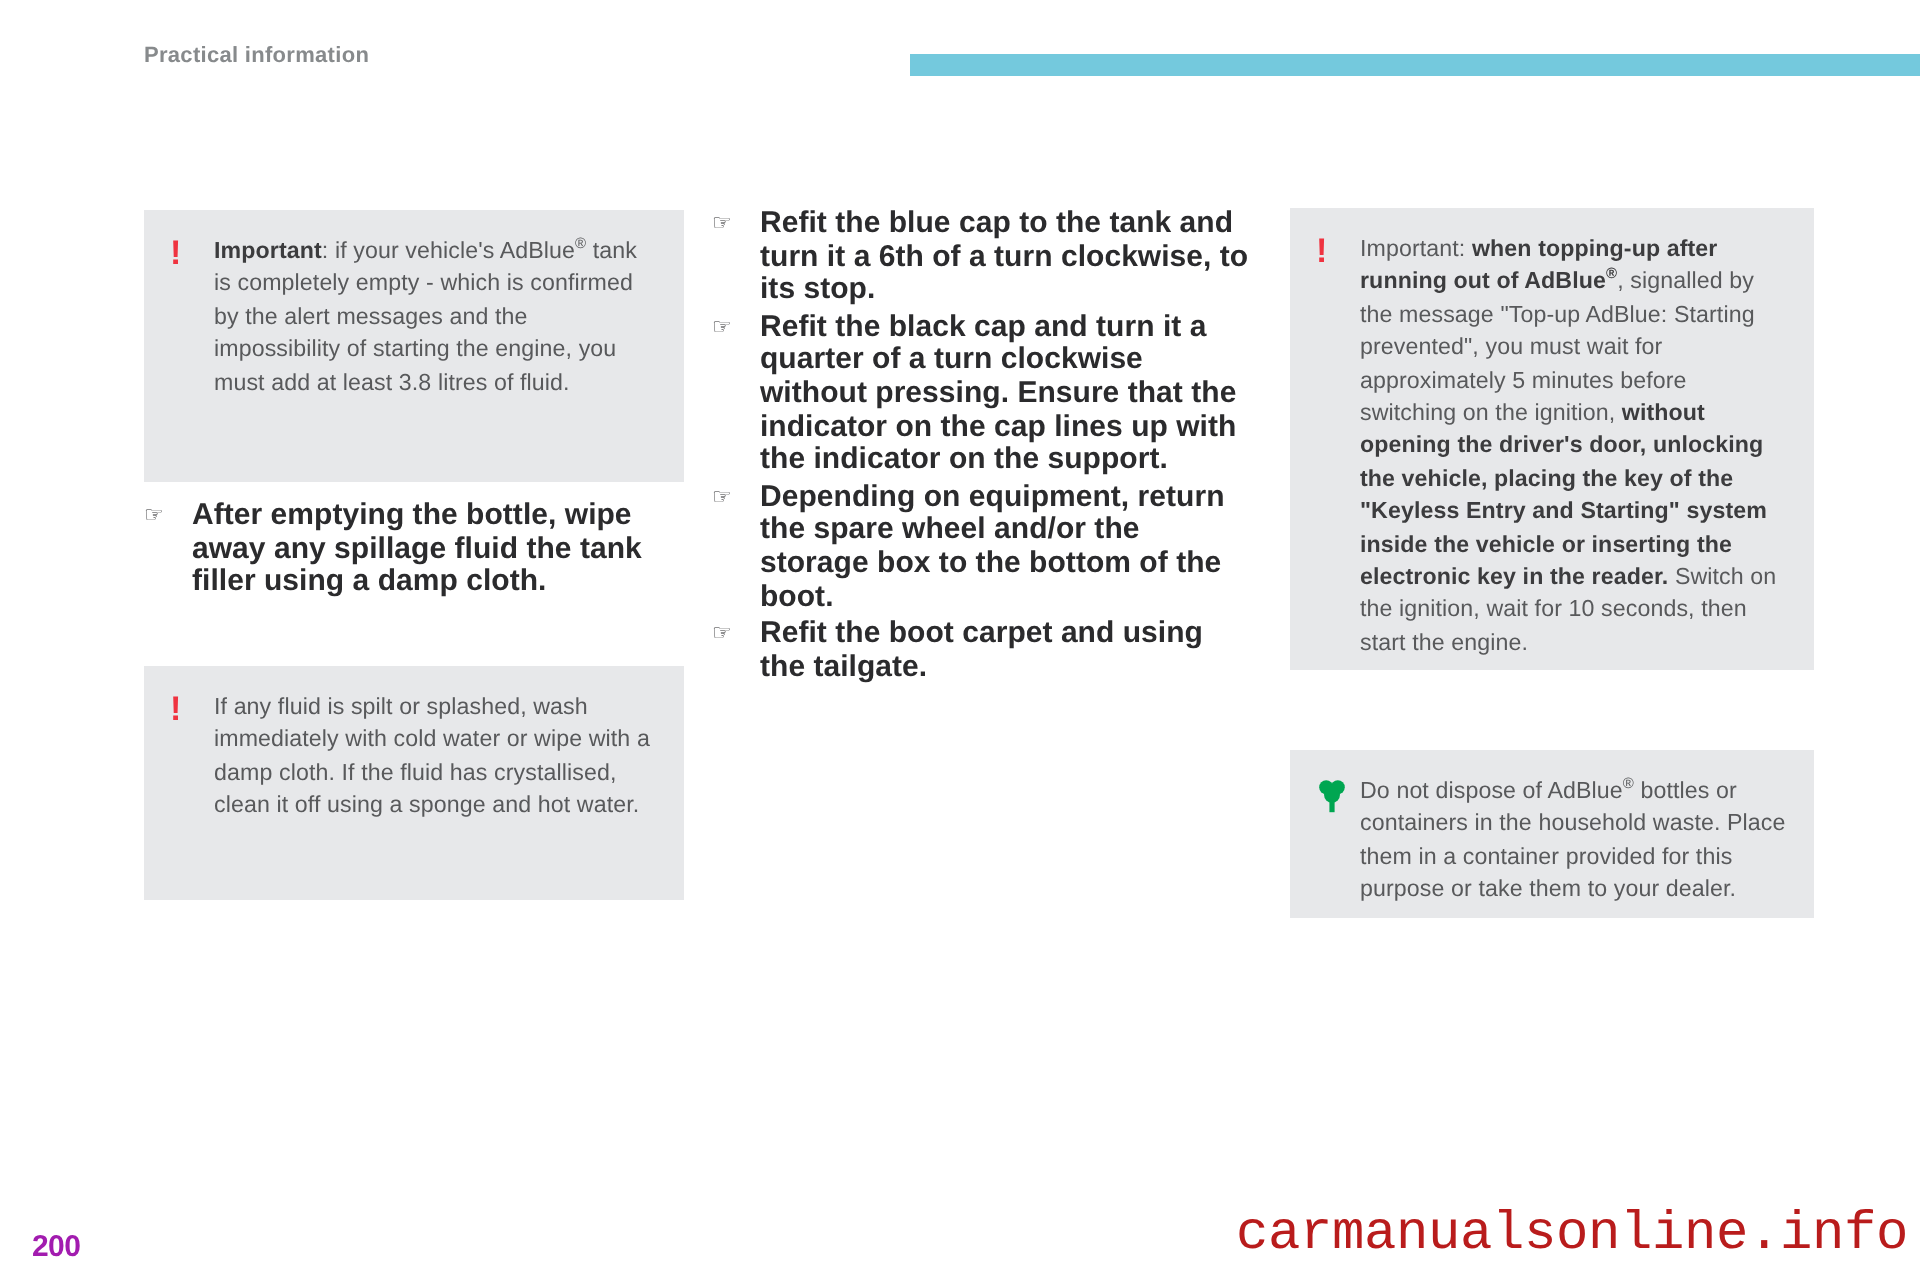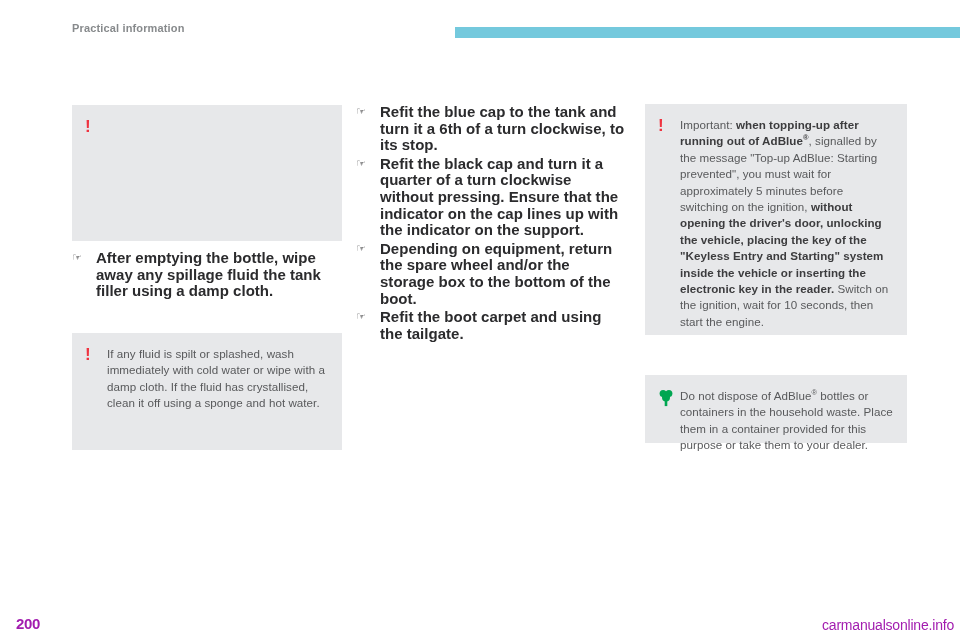--- a/index.html
+++ b/index.html
@@ -123,38 +123,41 @@
     bottom: 8px;
     font-size: 15px;
     font-weight: bold;
     color: #a21caf;
     letter-spacing: -0.3px;
   }
   .watermark {
     position: absolute;
     right: 6px;
     bottom: 7px;
-    font-size: 14px;
-    color: #a21caf;
+    font-size: 27px;
+    color: #b91c1c;
     letter-spacing: -0.2px;
-    font-family: Liberation Sans, sans-serif;
+    font-family: Liberation Mono, monospace;
   }
 </style>
 </head>
 <body>
 
 <div class="page-header">
   <div class="header-title">Practical information</div>
   <div class="header-bar"></div>
 </div>
 
 <div class="info-box" style="left:72px; top:105px; width:270px; height:136px;">
   <div class="box-icon">
     <span class="icon-warning">!</span>
   </div>
+  <div class="box-body">
+    <b>Important</b><span>: if your vehicle's AdBlue<sup>®</sup> tank is completely empty - which is confirmed by the alert messages and the impossibility of starting the engine, you must add at least 3.8 litres of fluid.</span>
+  </div>
 </div>
 
 <div class="arrow-para" style="left:72px; top:250px;">
   <span class="bullet-glyph">☞</span>
   <span class="bullet-text">After emptying the bottle, wipe away any spillage fluid the tank filler using a damp cloth.</span>
 </div>
 
 <div class="info-box" style="left:72px; top:333px; width:270px; height:117px;">
   <div class="box-icon">
     <span class="icon-warning">!</span>
@@ -185,21 +188,21 @@
   </div>
 </div>
 
 <div class="info-box" style="left:645px; top:104px; width:262px; height:231px;">
   <div class="box-icon">
     <span class="icon-warning">!</span>
   </div>
   <div class="box-body"><span>Important: </span><b>when topping-up after running out of AdBlue<sup>®</sup></b><span>, signalled by the message "Top-up AdBlue: Starting prevented", you must wait for approximately 5 minutes before switching on the ignition, </span><b>without opening the driver's door, unlocking the vehicle, placing the key of the "Keyless Entry and Starting" system inside the vehicle or inserting the electronic key in the reader.</b><span> Switch on the ignition, wait for 10 seconds, then start the engine.</span></div>
 </div>
 
-<div class="info-box" style="left:645px; top:375px; width:262px; height:68px;">
+<div class="info-box" style="left:645px; top:375px; width:262px; height:84px;">
   <div class="box-icon icon-env">
     <svg width="16" height="18" viewBox="0 0 16 18">
       <circle cx="5.1" cy="4.6" r="3.5" fill="#00a651"></circle>
       <circle cx="10.9" cy="4.6" r="3.5" fill="#00a651"></circle>
       <circle cx="8" cy="8.4" r="4.0" fill="#00a651"></circle>
       <rect x="6.7" y="9.5" width="2.6" height="7.6" fill="#00a651"></rect>
     </svg>
   </div>
   <div class="box-body">Do not dispose of AdBlue<sup>®</sup> bottles or containers in the household waste. Place them in a container provided for this purpose or take them to your dealer.</div>
 </div>

